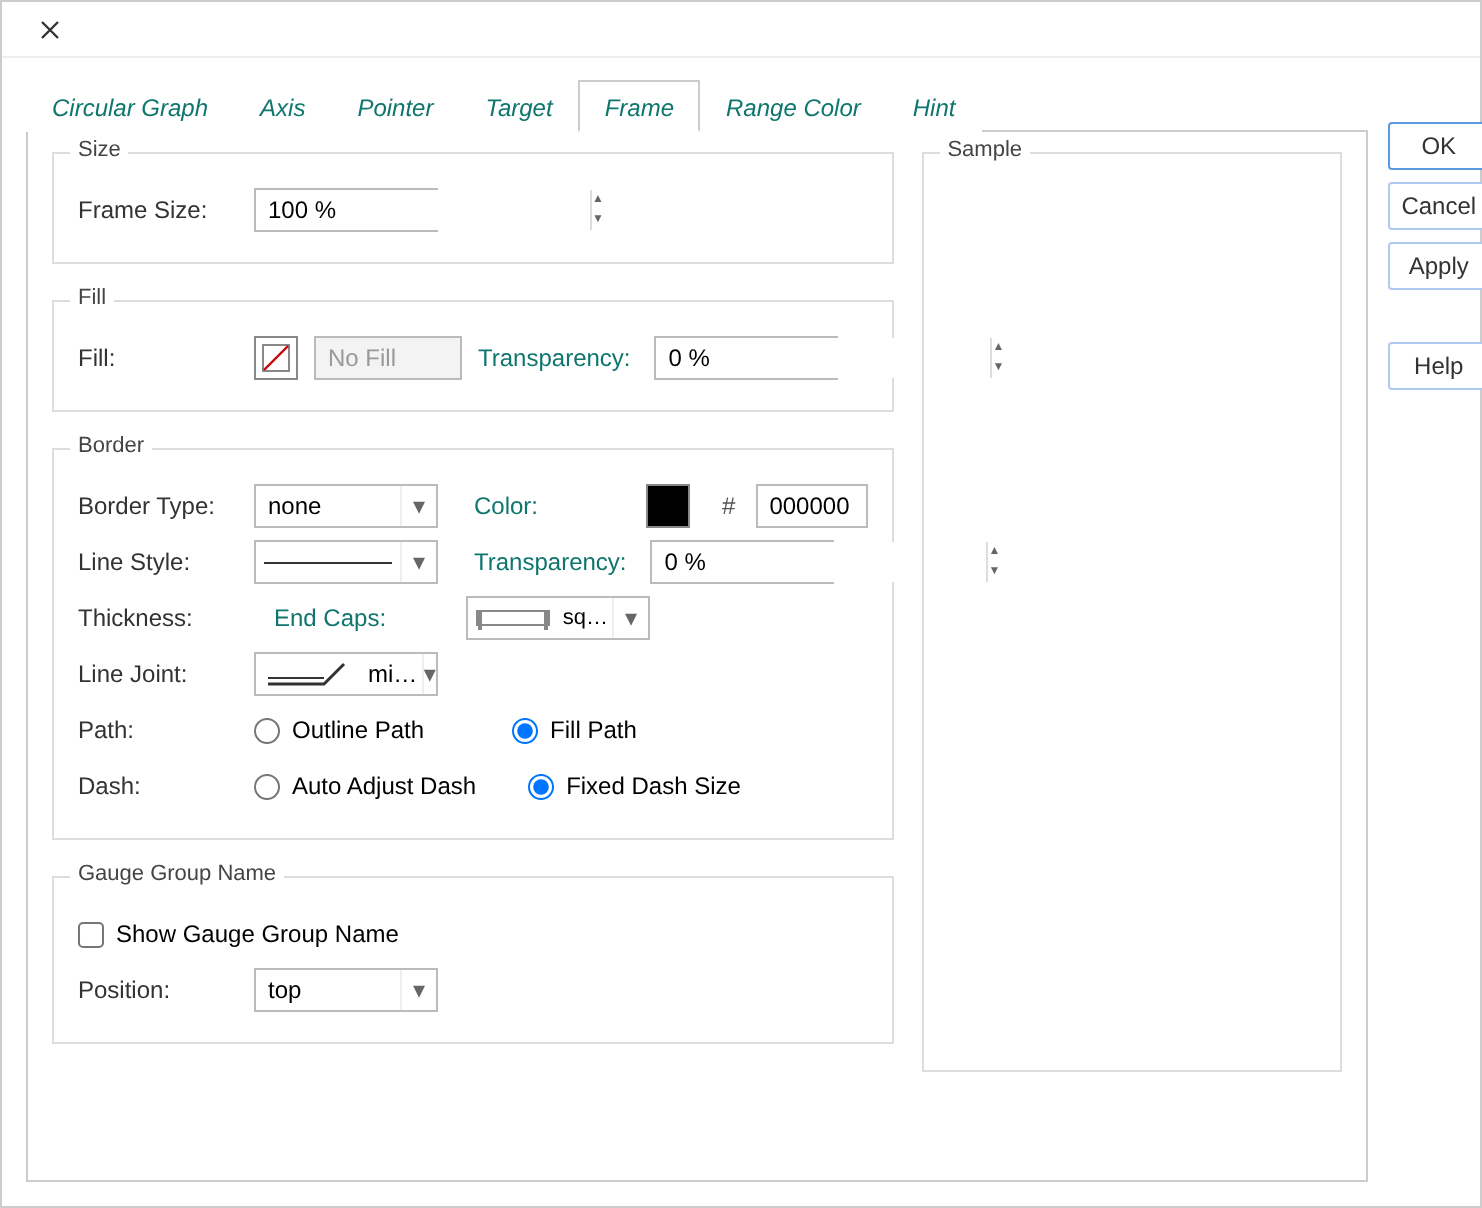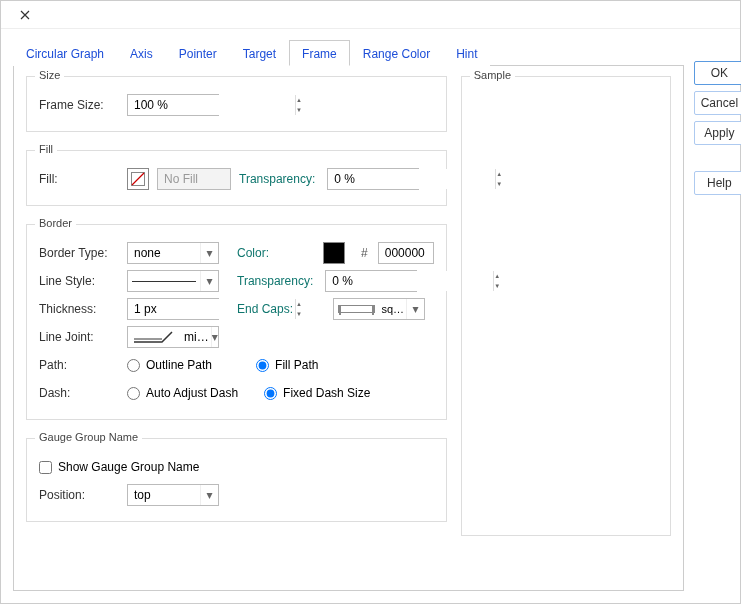--- a/index.html
+++ b/index.html
@@ -7,21 +7,21 @@
 .window { width: 741px; height: 604px; border: 1px solid #ccc; background: #fff; display: flex; flex-direction: column; }
 .titlebar { height: 28px; display: flex; align-items: center; padding: 0 8px; border-bottom: 1px solid #eee; }
 .titlebar-title { flex: 1; font-size: 12px; color: #333; }
 .titlebar-close { width: 32px; height: 20px; display:flex; align-items:center; justify-content:center; cursor:pointer; color:#333;}
 .body { flex: 1; display: flex; padding: 10px 12px 12px 12px; gap: 10px; }
 .left { flex: 1; display: flex; flex-direction: column; }
 .right { width: 76px; display: flex; flex-direction: column; gap: 6px; padding-top: 22px; }
 .btn { height: 24px; border: 1px solid #aecaf0; background: #fff; color: #333; cursor: pointer; border-radius: 2px; }
 .btn.primary { border-color: #5a9ae0; }
 .tabs { display: flex; border-bottom: 1px solid #ccc; height: 27px; position: relative; }
-.tab { padding: 0 12px; height: 26px; line-height: 26px; color: #1d4ed8; cursor: pointer; border: 1px solid transparent; border-bottom: none; position: relative; top: 1px; background: #fff; }
+.tab { padding: 0 12px; height: 26px; line-height: 26px; color: #0f766e; cursor: pointer; border: 1px solid transparent; border-bottom: none; position: relative; top: 1px; background: #fff; font-style: italic; }
 .tab.active { border-color: #ccc; border-bottom: 1px solid #fff; }
 .content { border: 1px solid #ccc; border-top: none; flex: 1; padding: 10px 12px 12px 12px; display: flex; gap: 14px; }
 .col-main { flex: 1; display: flex; flex-direction: column; gap: 18px; }
 .col-sample { width: 210px; }
 .group { border: 1px solid #ddd; padding: 14px 12px 12px 12px; position: relative; }
 .group-label { position: absolute; top: -8px; left: 8px; background: #fff; padding: 0 4px; color: #444; font-size: 11px; }
 .row { display: flex; align-items: center; height: 28px; gap: 8px; }
 .lbl { width: 80px; color: #333; }
 .lbl-tight { color: #0f766e; margin-right: 4px; }
 .ctl { height: 22px; }
@@ -144,27 +144,20 @@
                 <input value="0 %" style="">
                 <div class="spins">
                     <div class="sp">▲</div>
                     <div class="sp">▼</div>
                   </div>
               </div>
             </div>
 
             <div class="row">
               <span class="lbl">Thickness:</span>
-              <div class="spinner ctl">
-                <input value="1 px" style="">
-                <div class="spins">
-                    <div class="sp">▲</div>
-                    <div class="sp">▼</div>
-                  </div>
-              </div>
               <span class="lbl-tight" style="margin-left:10px">End Caps:</span>
               <span style="flex:0 0 20px"></span>
               <div class="combo ctl" style="width:92px">
                 <div class="endcap-box"></div>
                 <span class="val" style="flex:0 0 auto;padding:0 2px;font-size:11px">sq…</span>
                 <span class="arr">▾</span>
               </div>
             </div>
 
             <div class="row">

